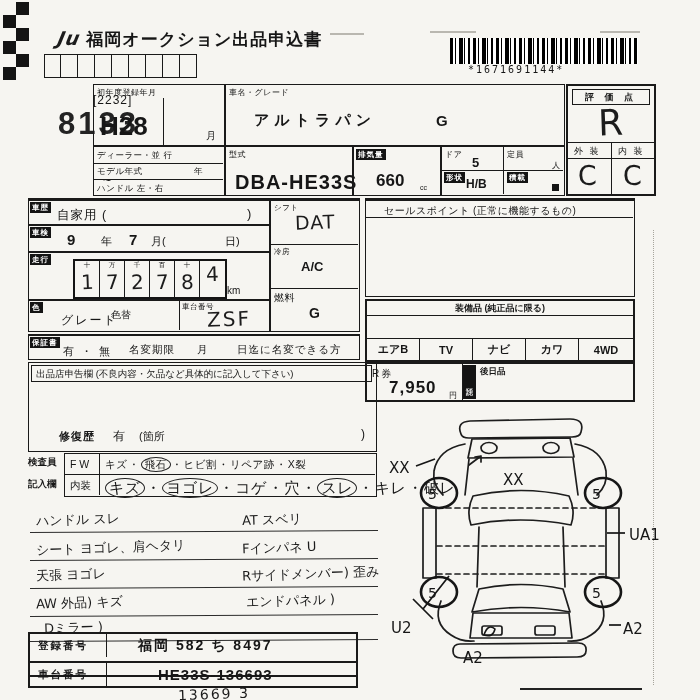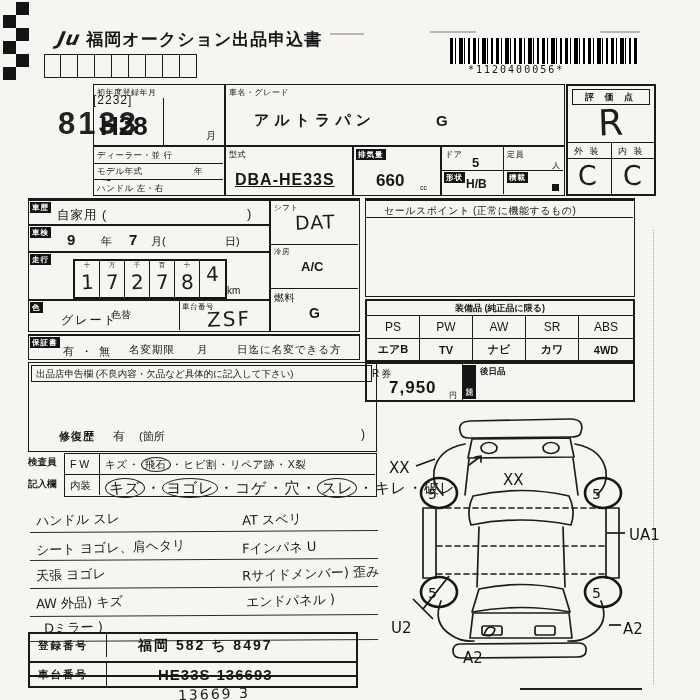--- a/index.html
+++ b/index.html
@@ -52,21 +52,21 @@
     <div class="box" style="position:static;width:17px;height:24px;border-width:1.2px;border-left:none;"></div>
     <div class="box" style="position:static;width:17px;height:24px;border-width:1.2px;border-left:none;"></div>
     <div class="box" style="position:static;width:17px;height:24px;border-width:1.2px;border-left:none;"></div>
     <div class="box" style="position:static;width:17px;height:24px;border-width:1.2px;border-left:none;"></div>
     <div class="box" style="position:static;width:17px;height:24px;border-width:1.2px;border-left:none;"></div>
     <div class="box" style="position:static;width:17px;height:24px;border-width:1.2px;border-left:none;"></div>
   </div>
 
   <div class="abs" style="left:450px;top:38px;width:188px;height:26px;
               background:repeating-linear-gradient(90deg,#000 0 3px,#fff 3px 5px,#000 5px 6px,#fff 6px 9px,#000 9px 13px,#fff 13px 14px,#000 14px 15px,#fff 15px 18px,#000 18px 20px,#fff 20px 23px);"></div>
-  <div class="abs" style="left:468px;top:64px;font-family:'DejaVu Sans Mono',monospace;font-size:10px;letter-spacing:2px;">*1120400056*</div>
+  <div class="abs" style="left:468px;top:64px;font-family:'DejaVu Sans Mono',monospace;font-size:10px;letter-spacing:2px;">*1671691144*</div>
 
   <div class="abs" style="left:93px;top:93px;font-size:12px;letter-spacing:1px;">[2232]</div>
   <div class="abs" style="left:58px;top:106px;font-size:31px;letter-spacing:3px;font-weight:bold;color:#232323;">8133</div>
   <div class="abs" style="left:103px;top:172px;font-size:14px;">~</div>
 
   <div class="box" style="left:93px;top:84px;width:132px;height:62px;">
     <span class="lbl" style="left:3px;top:2px;">初年度登録年月</span>
     <div class="abs" style="left:69px;top:13px;width:0;height:49px;border-left:1.2px solid #1a1a1a;"></div>
     <span class="abs bold prt" style="left:6px;top:26px;font-size:26px;">H28</span>
     <span class="abs" style="left:112px;top:44px;font-size:10px;">月</span>
@@ -94,21 +94,21 @@
     <span class="lbl" style="left:3px;top:3px;font-size:8.5px;">ディーラー・並 行</span>
     <div class="abs" style="left:0;top:16px;width:129px;border-top:1.2px solid #1a1a1a;"></div>
     <span class="lbl" style="left:3px;top:19px;font-size:8.5px;">モデル年式</span>
     <span class="lbl" style="left:100px;top:19px;font-size:8.5px;">年</span>
     <div class="abs" style="left:0;top:32px;width:129px;border-top:1.2px solid #1a1a1a;"></div>
     <span class="lbl" style="left:3px;top:36px;font-size:8.5px;">ハンドル 左・右</span>
   </div>
 
   <div class="box" style="left:225px;top:146px;width:128px;height:50px;">
     <span class="lbl" style="left:3px;top:2px;">型式</span>
-    <span class="abs bold prt" style="left:9px;top:24px;font-size:16px;letter-spacing:1px;text-decoration:underline;">DBA-HE33S</span>
+    <span class="abs bold prt" style="left:9px;top:24px;font-size:20px;letter-spacing:1px;">DBA-HE33S</span>
   </div>
 
   <div class="box" style="left:353px;top:146px;width:88px;height:50px;">
     <span class="tag" style="left:2px;top:2px;">排気量</span>
     <span class="abs bold prt" style="left:22px;top:24px;font-size:17px;">660</span>
     <span class="abs" style="left:66px;top:37px;font-size:7px;">cc</span>
   </div>
 
   <div class="box" style="left:441px;top:146px;width:124px;height:50px;">
     <div class="abs" style="left:61px;top:0;height:47px;border-left:1.2px solid #1a1a1a;"></div>
@@ -198,27 +198,20 @@
   </div>
 
   <div class="box" style="left:365px;top:198px;width:270px;height:99px;border-top-width:3px;">
     <span class="abs prt" style="left:5px;top:3px;font-size:10px;letter-spacing:.5px;margin-left:13px;">セールスポイント (正常に機能するもの)</span>
     <div class="abs" style="left:0;top:16px;width:267px;border-top:1.2px solid #1a1a1a;"></div>
   </div>
 
   <div class="box" style="left:365px;top:299px;width:270px;height:63px;border-width:2px;">
     <div class="abs prt" style="left:0;top:1px;width:266px;text-align:center;font-size:9px;font-weight:bold;">装備品 (純正品に限る)</div>
     <div class="abs" style="left:0;top:14px;width:266px;border-top:1.4px solid #1a1a1a;"></div>
-    <div class="abs" style="left:0;top:15px;display:flex;width:266px;">
-      <div class="cell" style="width:53px;height:22px;font-size:12px;">PS</div>
-      <div class="cell" style="width:53px;height:22px;font-size:12px;">PW</div>
-      <div class="cell" style="width:53px;height:22px;font-size:12px;">AW</div>
-      <div class="cell" style="width:53px;height:22px;font-size:12px;">SR</div>
-      <div class="cell" style="width:54px;height:22px;font-size:12px;border-right:none;">ABS</div>
-    </div>
     <div class="abs" style="left:0;top:37px;width:266px;border-top:1.4px solid #1a1a1a;"></div>
     <div class="abs" style="left:0;top:38px;display:flex;width:266px;">
       <div class="cell bold" style="width:53px;height:21px;font-size:11px;">エアB</div>
       <div class="cell bold" style="width:53px;height:21px;font-size:11px;">TV</div>
       <div class="cell bold" style="width:53px;height:21px;font-size:11px;">ナビ</div>
       <div class="cell bold" style="width:53px;height:21px;font-size:11px;">カワ</div>
       <div class="cell bold" style="width:54px;height:21px;font-size:11px;border-right:none;">4WD</div>
     </div>
   </div>
 

